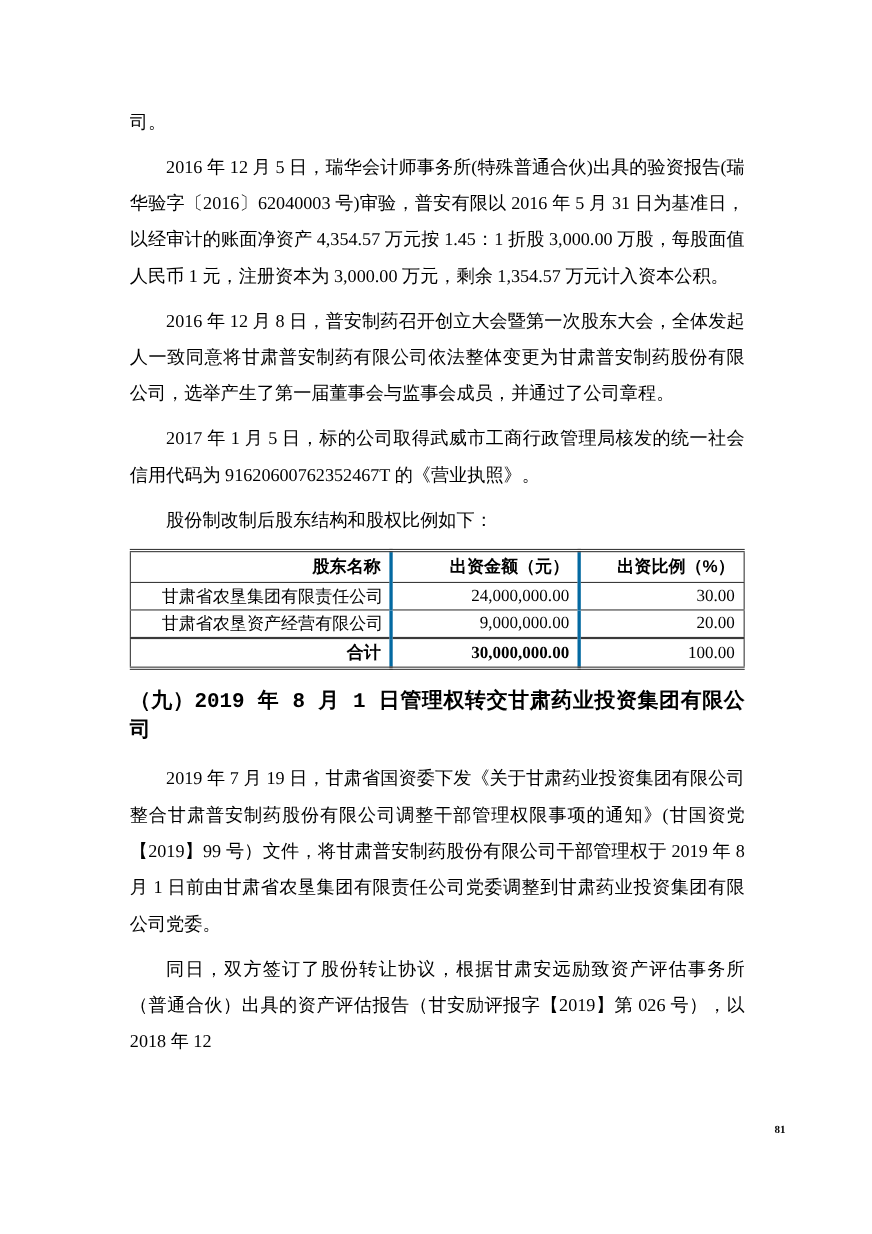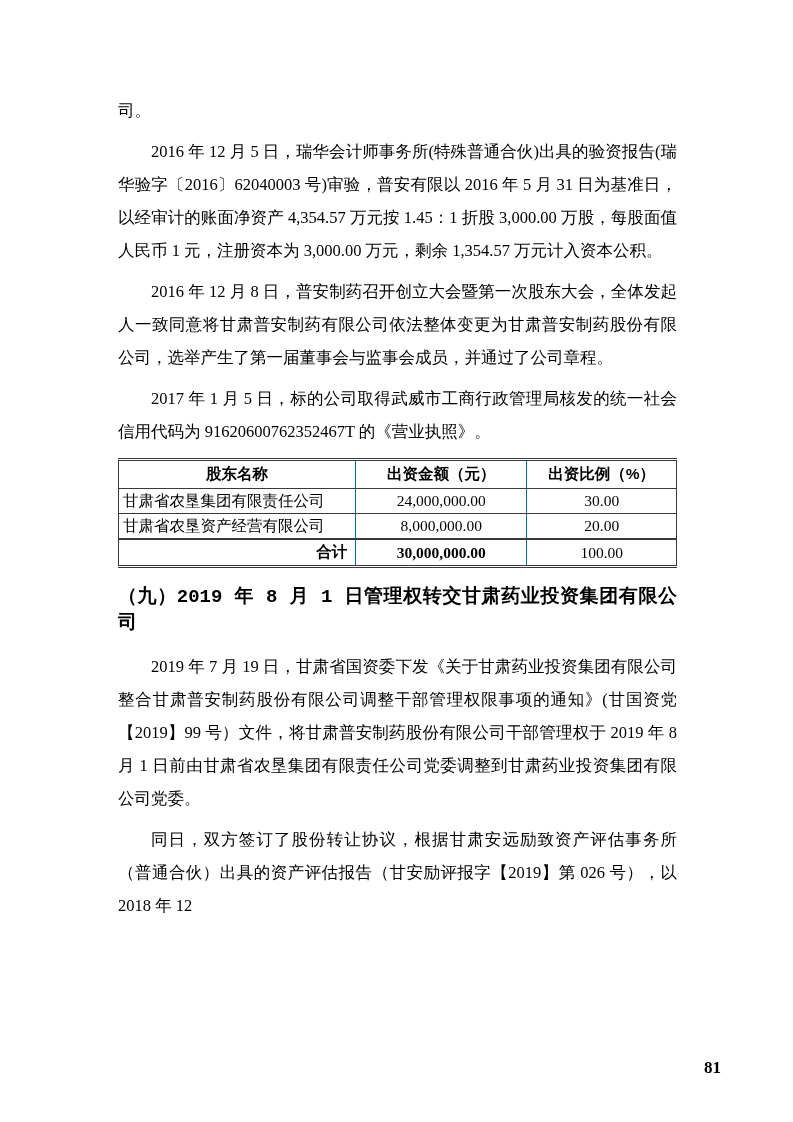--- a/index.html
+++ b/index.html
@@ -35,77 +35,77 @@
     width: 100%;
     border-collapse: collapse;
     table-layout: fixed;
     margin: 10px 0 8px;
     border-left: 1px solid #3a3a3a;
     border-right: 1px solid #3a3a3a;
     border-top: 3px double #3a3a3a;
     border-bottom: 3px double #3a3a3a;
   }
   .shareholder-table th, .shareholder-table td {
-    border-left: 1px solid #0369a1;
+    border-left: 3px solid #0369a1;
     padding: 0 8px;
     font-size: 15.5px;
     overflow: hidden;
     white-space: nowrap;
   }
   .shareholder-table th:first-child, .shareholder-table td:first-child { border-left: none; }
   .shareholder-table thead th {
     font-family: "Liberation Sans", "DejaVu Sans", sans-serif;
     font-weight: bold;
-    text-align: center;
+    text-align: right;
     height: 27px;
     border-bottom: 1px solid #3a3a3a;
   }
   .shareholder-table tbody td {
     height: 24px;
     border-bottom: 1px solid #3a3a3a;
   }
-  .shareholder-table td.cell-name { text-align: left; padding-left: 4px; }
-  .shareholder-table td.cell-num  { text-align: center; }
+  .shareholder-table td.cell-name { text-align: left; padding-left: 28px; }
+  .shareholder-table td.cell-num  { text-align: right; }
   .shareholder-table tr.total-row td {
     border-top: 2px double #3a3a3a;
     border-bottom: none;
     height: 25px;
   }
   .shareholder-table tr.total-row td.cell-total-label {
     text-align: right;
     font-weight: bold;
     font-family: "Liberation Sans", "DejaVu Sans", sans-serif;
   }
   .shareholder-table tr.total-row td.cell-total-amount { font-weight: bold; }
   .col-name  { width: 42.5%; }
   .col-amt   { width: 30.7%; }
   .col-ratio { width: 26.8%; }
   .page-number {
     position: absolute;
     left: 704px;
     top: 1022px;
     font-weight: bold;
-    font-size: 17px;
+    font-size: 10px;
     font-family: "Liberation Serif", "DejaVu Serif", serif;
-    margin-top: 36px;
   }
 </style>
 </head>
 <body>
 
 <div class="page">
 
   <p class="para no-indent">司。</p>
 
   <p class="para">2016 年 12 月 5 日，瑞华会计师事务所(特殊普通合伙)出具的验资报告(瑞华验字〔2016〕62040003 号)审验，普安有限以 2016 年 5 月 31 日为基准日，以经审计的账面净资产 4,354.57 万元按 1.45：1 折股 3,000.00 万股，每股面值人民币 1 元，注册资本为 3,000.00 万元，剩余 1,354.57 万元计入资本公积。</p>
 
   <p class="para">2016 年 12 月 8 日，普安制药召开创立大会暨第一次股东大会，全体发起人一致同意将甘肃普安制药有限公司依法整体变更为甘肃普安制药股份有限公司，选举产生了第一届董事会与监事会成员，并通过了公司章程。</p>
 
   <p class="para">2017 年 1 月 5 日，标的公司取得武威市工商行政管理局核发的统一社会信用代码为 91620600762352467T 的《营业执照》。</p>
 
+  <p class="para">股份制改制后股东结构和股权比例如下：</p>
 
   <table class="shareholder-table">
     <colgroup>
       <col class="col-name">
         <col class="col-amt">
         <col class="col-ratio">
     </colgroup>
     <thead>
       <tr>
         <th>股东名称</th>
@@ -114,21 +114,21 @@
       </tr>
     </thead>
     <tbody>
       <tr>
         <td class="cell-name">甘肃省农垦集团有限责任公司</td>
         <td class="cell-num">24,000,000.00</td>
         <td class="cell-num">30.00</td>
       </tr>
       <tr>
         <td class="cell-name">甘肃省农垦资产经营有限公司</td>
-        <td class="cell-num">8,000,000.00</td>
+        <td class="cell-num">9,000,000.00</td>
         <td class="cell-num">20.00</td>
       </tr>
       <tr class="total-row">
         <td class="cell-total-label">合计</td>
         <td class="cell-num cell-total-amount">30,000,000.00</td>
         <td class="cell-num">100.00</td>
       </tr>
     </tbody>
   </table>
 

